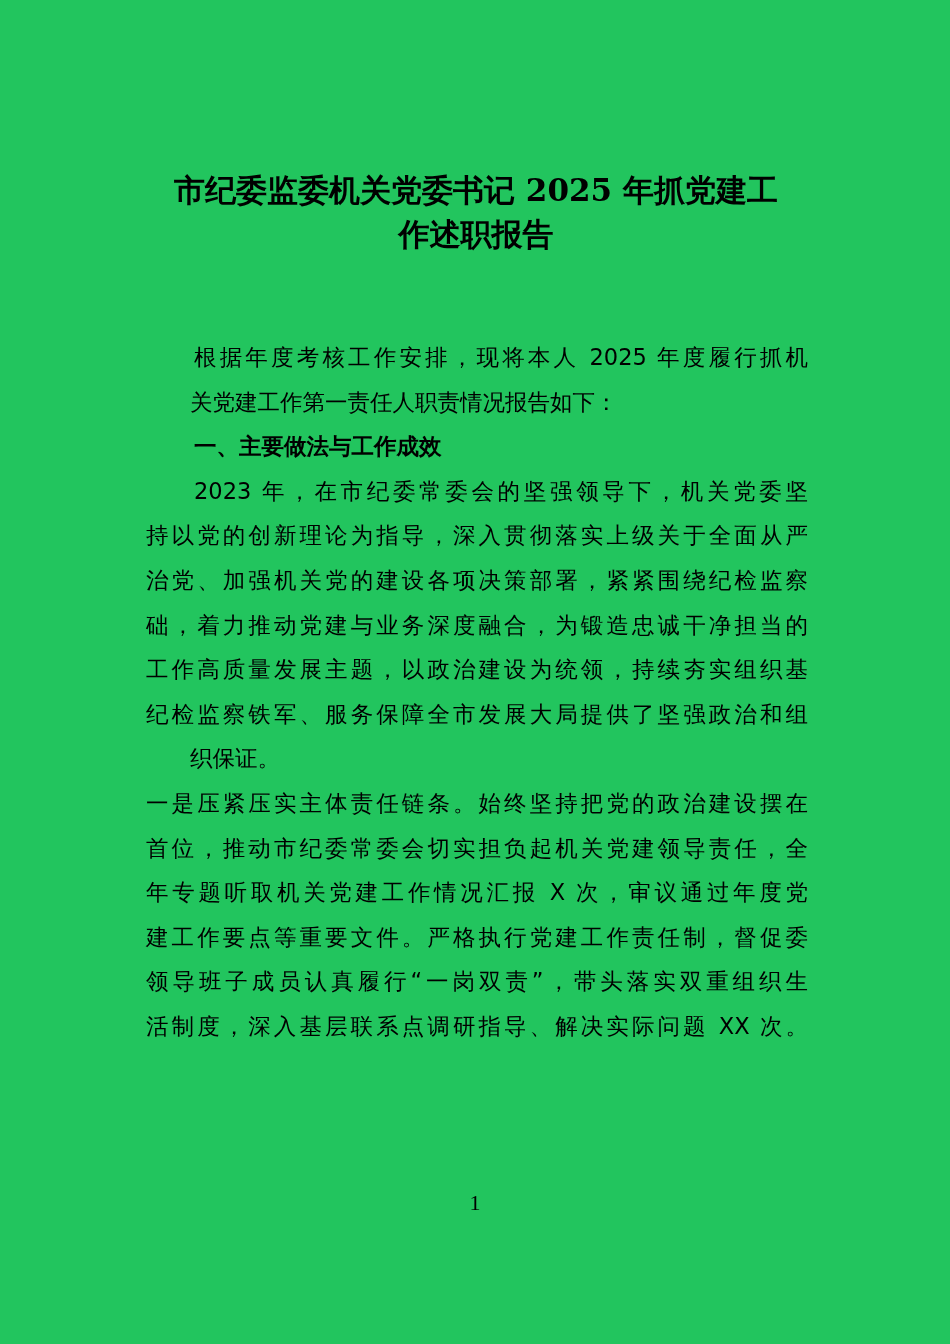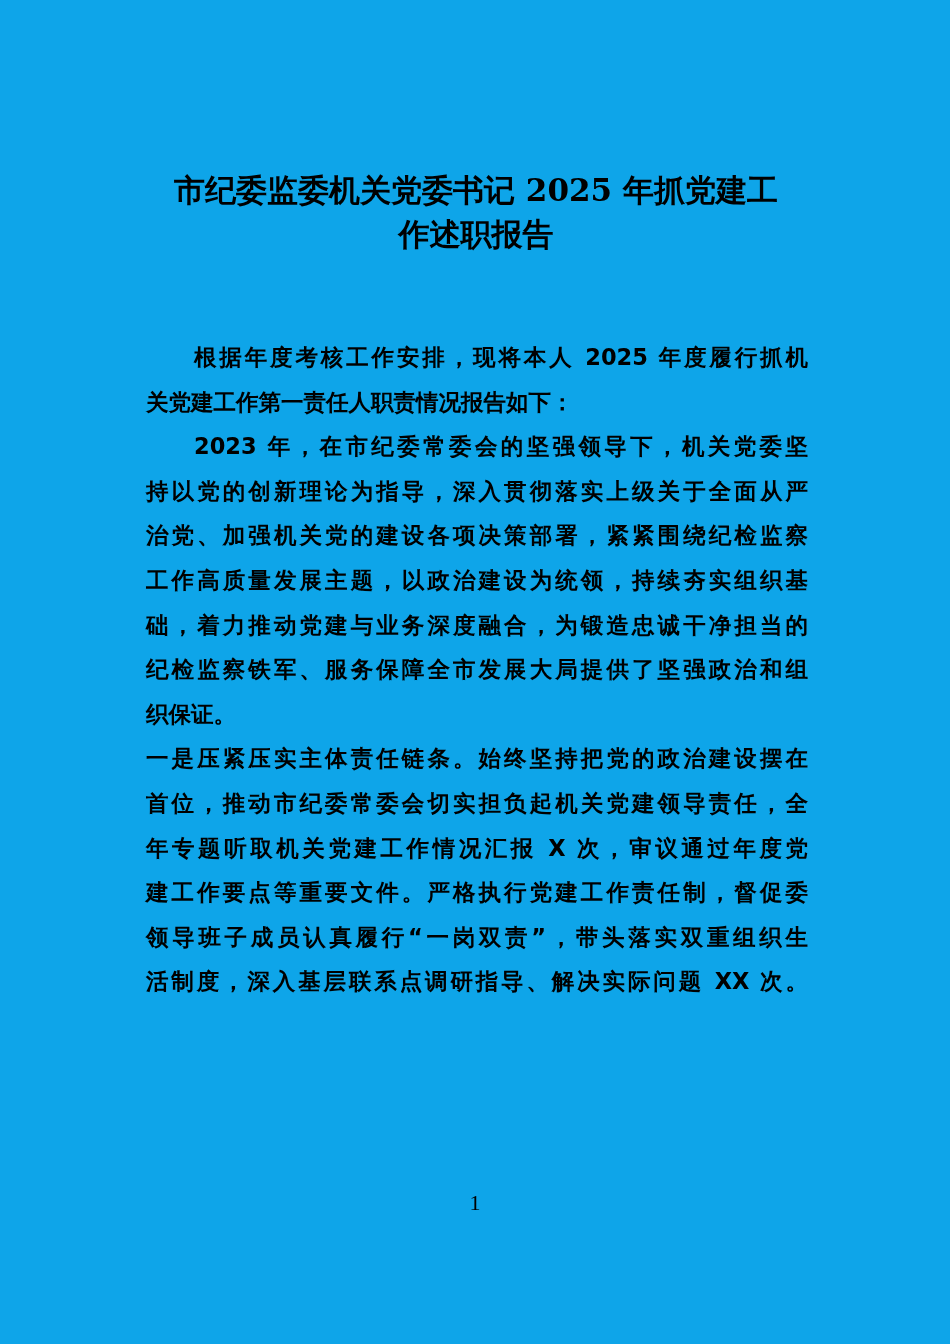--- a/index.html
+++ b/index.html
@@ -12,21 +12,21 @@
       height: 1344px;
       position: relative;
       overflow: hidden;
       font-family: "DejaVu Serif", "Liberation Serif", serif;
       color: #000000;
     }
     .page {
       position: absolute;
       left: 0; top: 0;
       width: 950px; height: 1344px;
-      background: #0ea5e9;
+      background: #22c55e;
     }
     .title {
       position: absolute;
       left: 146px;
       width: 660px;
       top: 168px;
       text-align: center;
       font-family: "DejaVu Serif", "Liberation Serif", serif;
       font-weight: bold;
       font-size: 31px;
@@ -45,24 +45,25 @@
     }
     .line {
       display: block;
       height: 44.6px;
       line-height: 44.6px;
       font-size: 22.5px;
       white-space: nowrap;
       text-align: justify;
       text-align-last: justify;
       font-family: "DejaVu Sans", "Liberation Sans", sans-serif;
-      font-weight: bold;
+      font-weight: normal;
     }
     .line.last {
       text-align-last: left;
+      margin-left: 44px;
     }
     .line.indent {
       padding-left: 48px;
     }
     .line.heading {
       font-family: "DejaVu Sans", "Liberation Sans", sans-serif;
       font-weight: bold;
       text-align-last: left;
     }
     .line.subheading {
@@ -89,26 +90,27 @@
   <div class="title">
     <span class="tline">市纪委监委机关党委书记 2025 年抓党建工</span>
     <span class="tline">作述职报告</span>
   </div>
 
   <div class="body">
 
     <span class="line indent">根据年度考核工作安排，现将本人 2025 年度履行抓机</span>
     <span class="line last">关党建工作第一责任人职责情况报告如下：</span>
 
+    <span class="line indent heading">一、主要做法与工作成效</span>
 
     <span class="line indent">2023 年，在市纪委常委会的坚强领导下，机关党委坚</span>
     <span class="line">持以党的创新理论为指导，深入贯彻落实上级关于全面从严</span>
     <span class="line">治党、加强机关党的建设各项决策部署，紧紧围绕纪检监察</span>
+    <span class="line">础，着力推动党建与业务深度融合，为锻造忠诚干净担当的</span>
     <span class="line">工作高质量发展主题，以政治建设为统领，持续夯实组织基</span>
-    <span class="line">础，着力推动党建与业务深度融合，为锻造忠诚干净担当的</span>
     <span class="line">纪检监察铁军、服务保障全市发展大局提供了坚强政治和组</span>
     <span class="line last">织保证。</span>
 
 
     <span class="line">一是压紧压实主体责任链条。始终坚持把党的政治建设摆在</span>
     <span class="line">首位，推动市纪委常委会切实担负起机关党建领导责任，全</span>
     <span class="line">年专题听取机关党建工作情况汇报 X 次，审议通过年度党</span>
     <span class="line">建工作要点等重要文件。严格执行党建工作责任制，督促委</span>
     <span class="line">领导班子成员认真履行“一岗双责”，带头落实双重组织生</span>
     <span class="line">活制度，深入基层联系点调研指导、解决实际问题 XX 次。</span>

